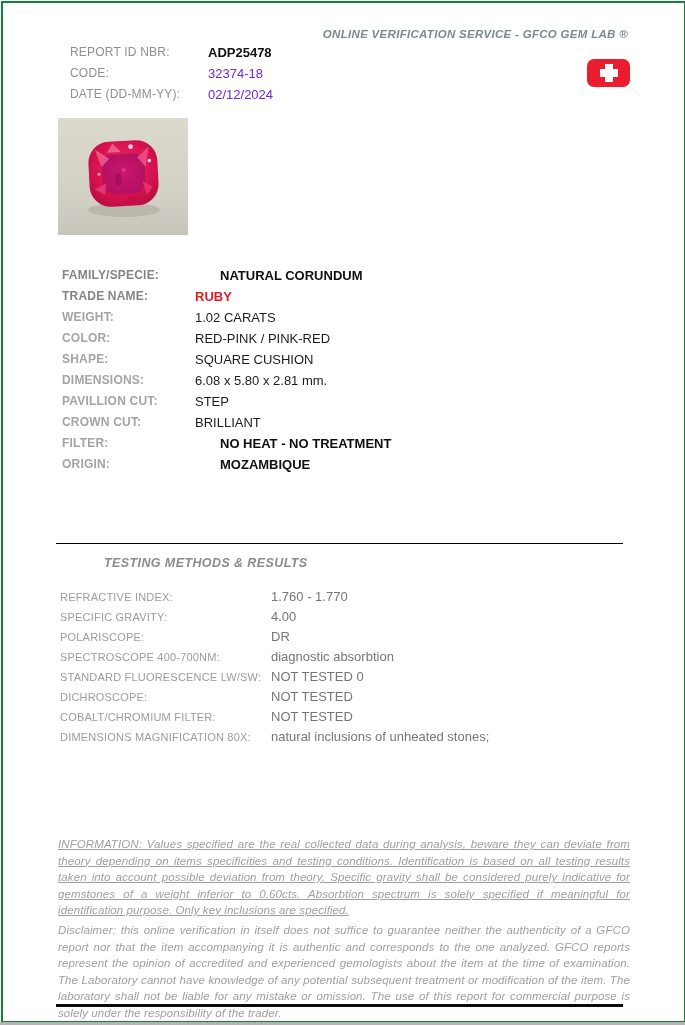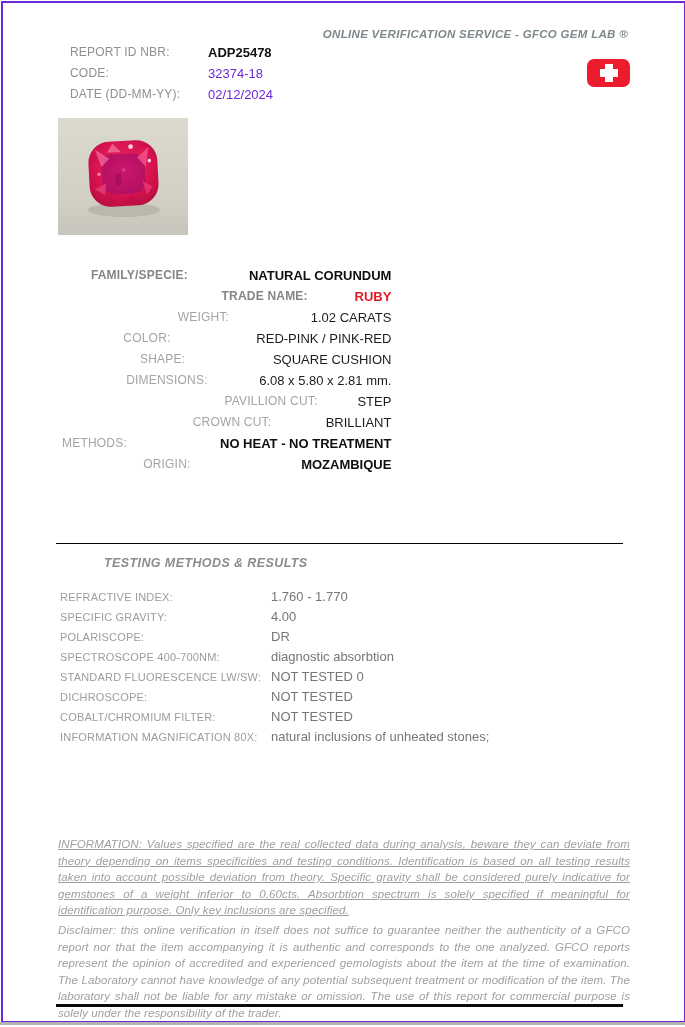--- a/index.html
+++ b/index.html
@@ -3,21 +3,21 @@
 <meta charset="utf-8">
 <style>
   html, body { margin: 0; padding: 0; background: #ffffff; }
   body {
     width: 685px; height: 1027px; position: relative; overflow: hidden;
     font-family: "Liberation Sans", sans-serif;
     -webkit-font-smoothing: antialiased;
   }
   .page {
     position: absolute; left: 1px; top: 1px; width: 681px; height: 1018px;
-    border: 2px solid #6d28d9; background: #ffffff;
+    border: 2px solid #15803d; background: #ffffff;
   }
   .bottom-edge {
     position: absolute; left: 0; top: 1022px; width: 685px; height: 3px;
     background: #b3b3af;
   }
 
   
   .service-title {
     position: absolute; top: 25px; right: 56px;
     font-size: 11.5px; font-weight: bold; font-style: italic;
@@ -41,23 +41,23 @@
   .flag::before, .flag::after { content: ""; position: absolute; background: #fff; }
   .flag::before { left: 17.5px; top: 5px;  width: 8px;  height: 18px; }
   .flag::after  { left: 12.5px; top: 10px; width: 18px; height: 8px; }
 
   
   .photo { position: absolute; left: 55px; top: 115px; width: 130px; height: 117px; }
   .photo svg { display: block; }
 
   
   .attr-block { position: absolute; left: 59px; top: 262px; }
-  .attr-block .row { display: flex; height: 21px; line-height: 21px; justify-content: flex-end; }
+  .attr-block .row { display: flex; height: 21px; line-height: 21px; }
   .attr-block .lbl {
-    width: 133px; font-size: 12px; color: #a4a4a4; letter-spacing: 0.2px;
+    width: 133px; font-size: 12px; color: #a4a4a4; letter-spacing: 0.2px; font-weight: bold;
   }
   .attr-block .lbl.b { font-weight: bold; color: #858585; }
   .attr-block .val { font-size: 13px; color: #1c1c1c; }
   .attr-block .val.strong { font-weight: bold; color: #0f0f0f; padding-left: 25px; }
   .attr-block .val.ruby { font-weight: bold; color: #e11b22; }
 
   
   .section-divider {
     position: absolute; left: 53px; top: 540px; width: 567px; height: 1.3px;
     background: #000;
@@ -178,21 +178,21 @@
     </div>
     <div class="row">
       <span class="lbl">PAVILLION CUT:</span>
       <span class="val">STEP</span>
     </div>
     <div class="row">
       <span class="lbl">CROWN CUT:</span>
       <span class="val">BRILLIANT</span>
     </div>
     <div class="row">
-      <span class="lbl">METHODS:</span>
+      <span class="lbl">FILTER:</span>
       <span class="val strong">NO HEAT - NO TREATMENT</span>
     </div>
     <div class="row">
       <span class="lbl">ORIGIN:</span>
       <span class="val strong">MOZAMBIQUE</span>
     </div>
   </div>
 
   <div class="section-divider"></div>
 
@@ -221,21 +221,21 @@
     </div>
     <div class="row">
       <span class="lbl">DICHROSCOPE:</span>
       <span class="val">NOT TESTED</span>
     </div>
     <div class="row">
       <span class="lbl">COBALT/CHROMIUM FILTER:</span>
       <span class="val">NOT TESTED</span>
     </div>
     <div class="row">
-      <span class="lbl">INFORMATION MAGNIFICATION 80X:</span>
+      <span class="lbl">DIMENSIONS MAGNIFICATION 80X:</span>
       <span class="val">natural inclusions of unheated stones;</span>
     </div>
   </div>
 
   <div class="para info-para">INFORMATION: Values specified are the real collected data during analysis, beware they can deviate from theory depending on items specificities and testing conditions. Identification is based on all testing results taken into account possible deviation from theory. Specific gravity shall be considered purely indicative for gemstones of a weight inferior to 0.60cts. Absorbtion spectrum is solely specified if meaningful for identification purpose. Only key inclusions are specified.</div>
 
   <div class="para disclaimer-para">Disclaimer: this online verification in itself does not suffice to guarantee neither the authenticity of a GFCO report nor that the item accompanying it is authentic and corresponds to the one analyzed. GFCO reports represent the opinion of accredited and experienced gemologists about the item at the time of examination. The Laboratory cannot have knowledge of any potential subsequent treatment or modification of the item. The laboratory shall not be liable for any mistake or omission. The use of this report for commercial purpose is solely under the responsibility of the trader.</div>
 
   <div class="thick-line"></div>
 

